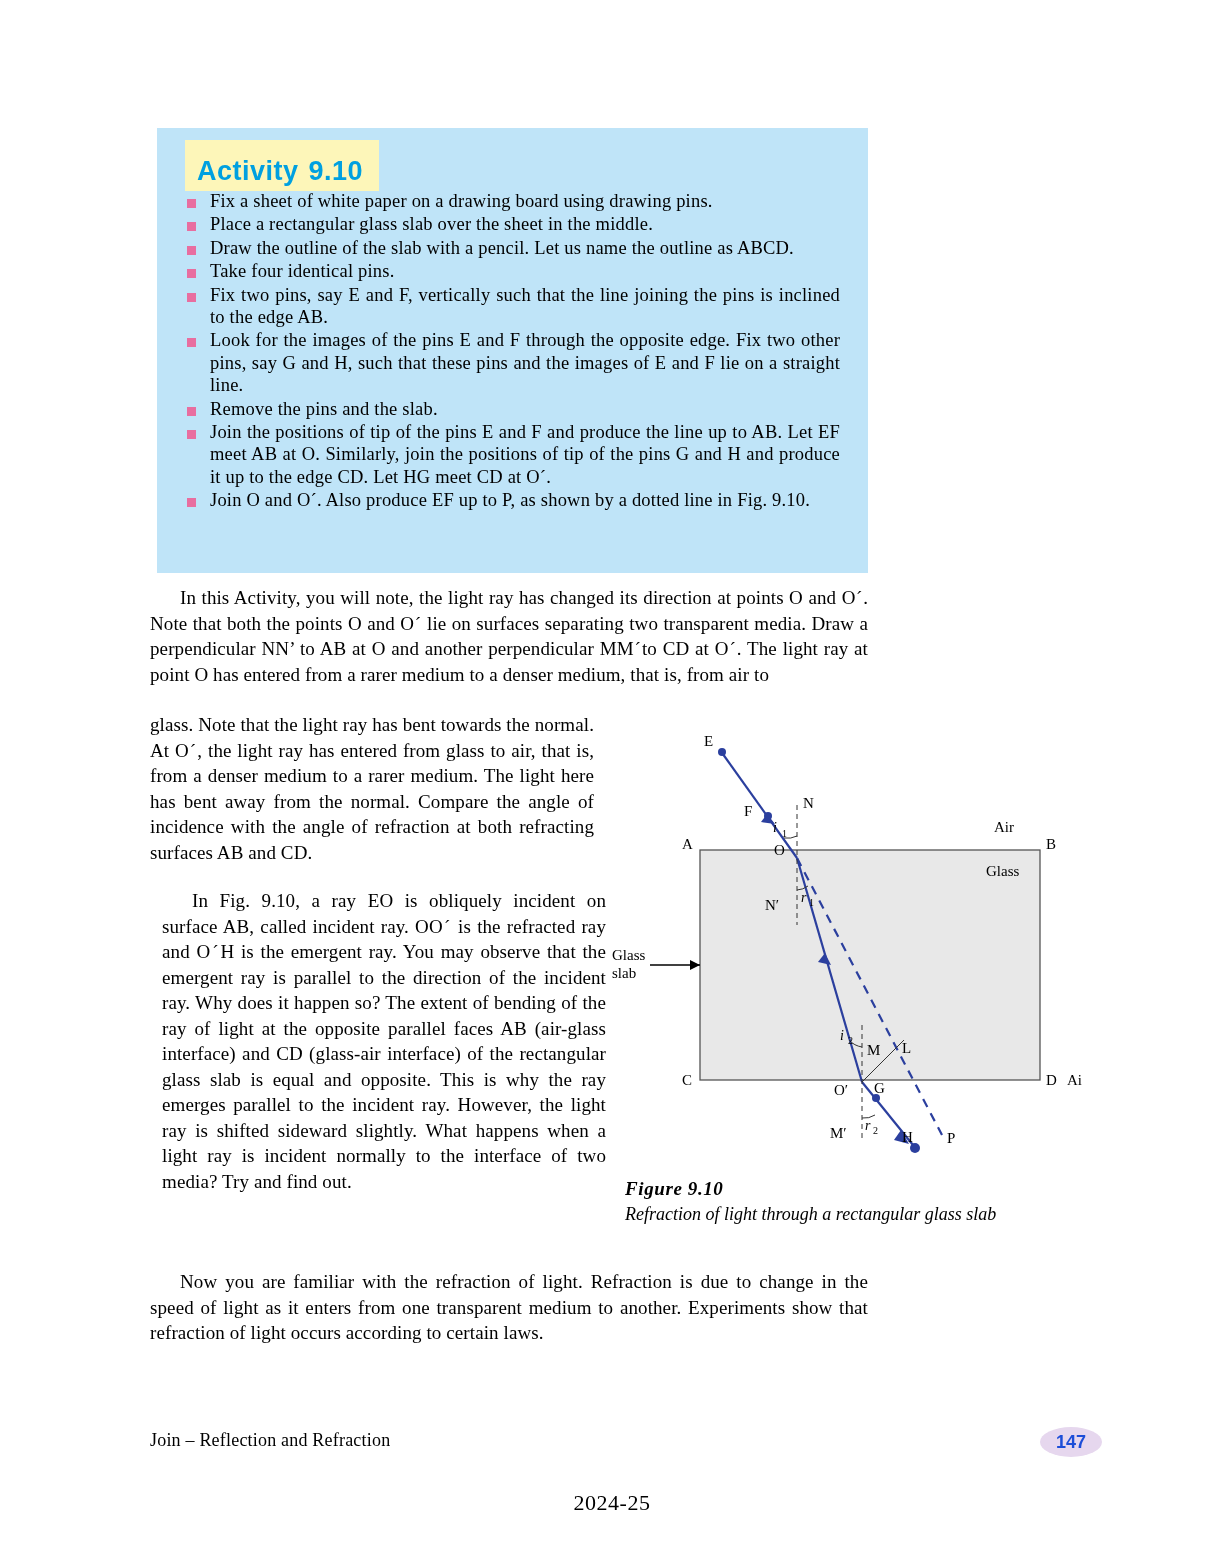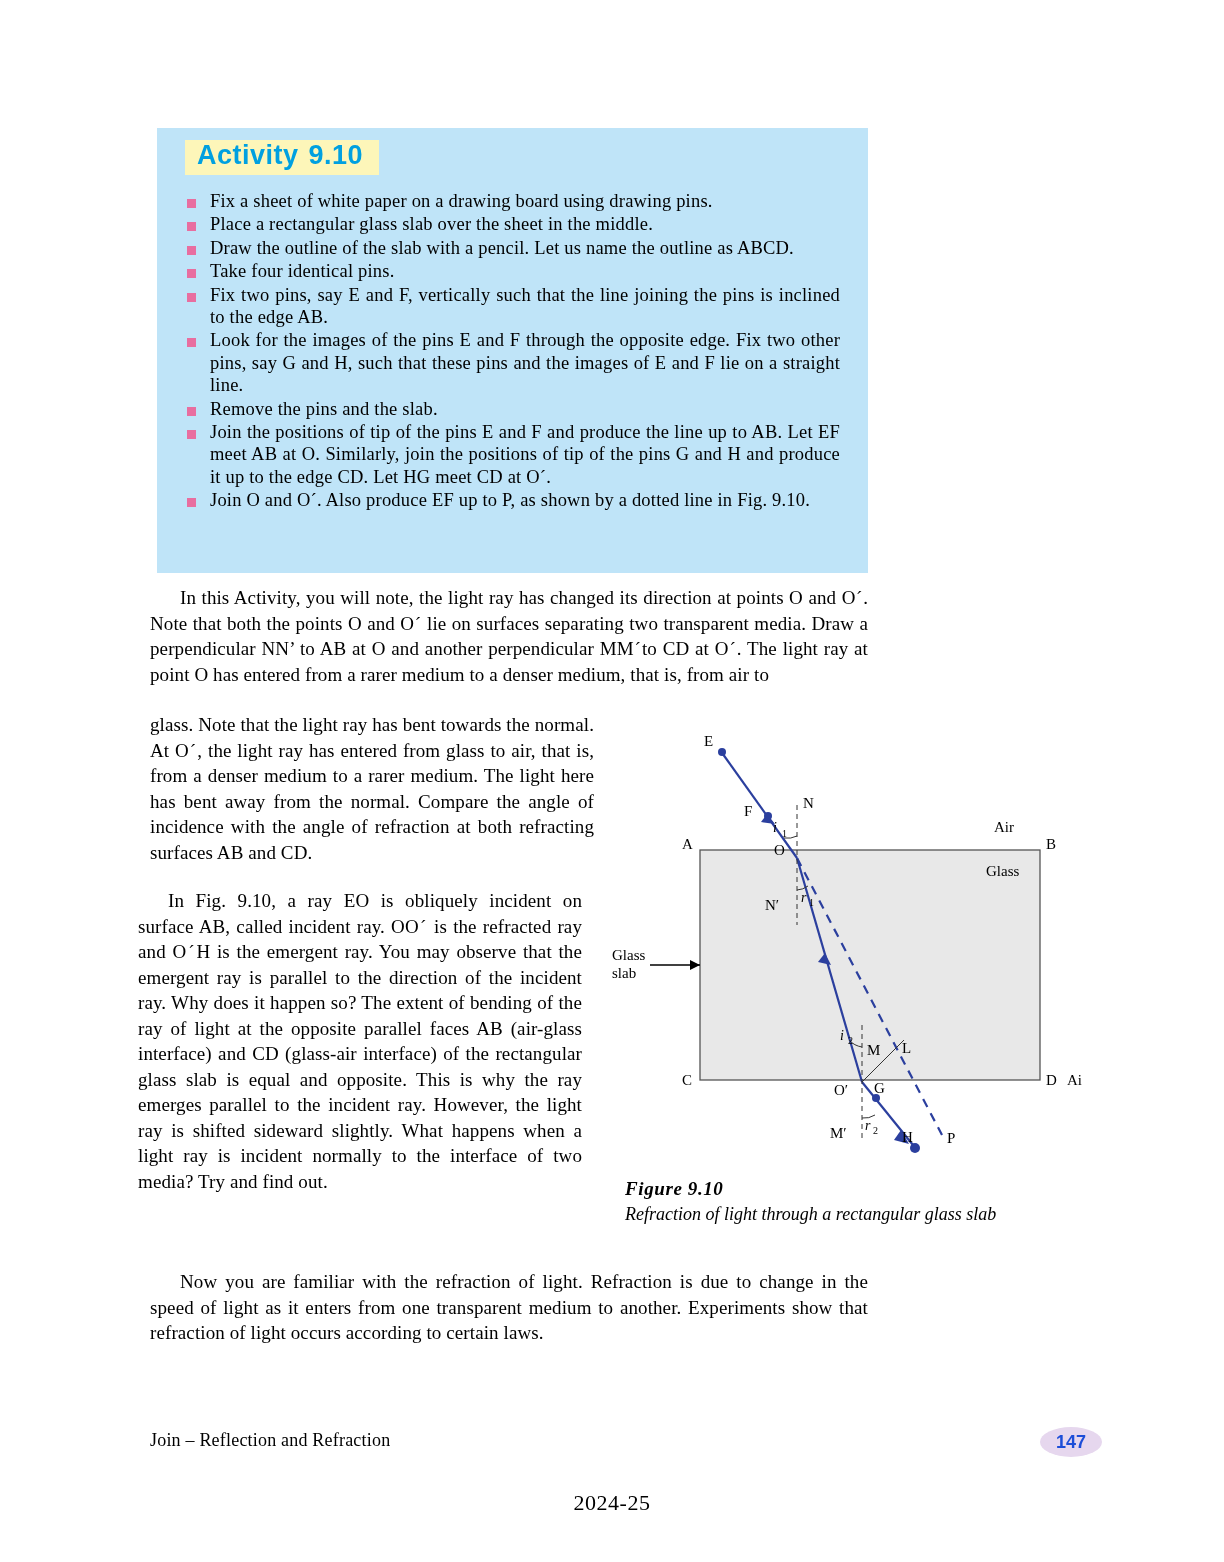--- a/index.html
+++ b/index.html
@@ -28,21 +28,21 @@
     top: 128px;
     width: 711px;
     height: 445px;
     background: #bfe4f8;
   }
   .activity-title-wrap {
     position: absolute;
     left: 28px;
     top: 12px;
     background: #fdf6b9;
-    padding: 0 16px 4px 12px;
+    padding: 16px 16px 4px 12px;
   }
   .activity-title {
     font-family: "Liberation Sans", sans-serif;
     font-weight: bold;
     font-size: 27px;
     color: #00a0e0;
     letter-spacing: 0.5px;
     white-space: nowrap;
   }
   .activity-title .num {
@@ -89,21 +89,21 @@
     left: 150px;
     top: 585px;
     width: 718px;
   }
   #para2 {
     left: 150px;
     top: 712px;
     width: 444px;
   }
   #para3 {
-    left: 138px;
+    left: 162px;
     top: 888px;
     width: 444px;
   }
   #para4 {
     left: 150px;
     top: 1269px;
     width: 718px;
   }
 
   

